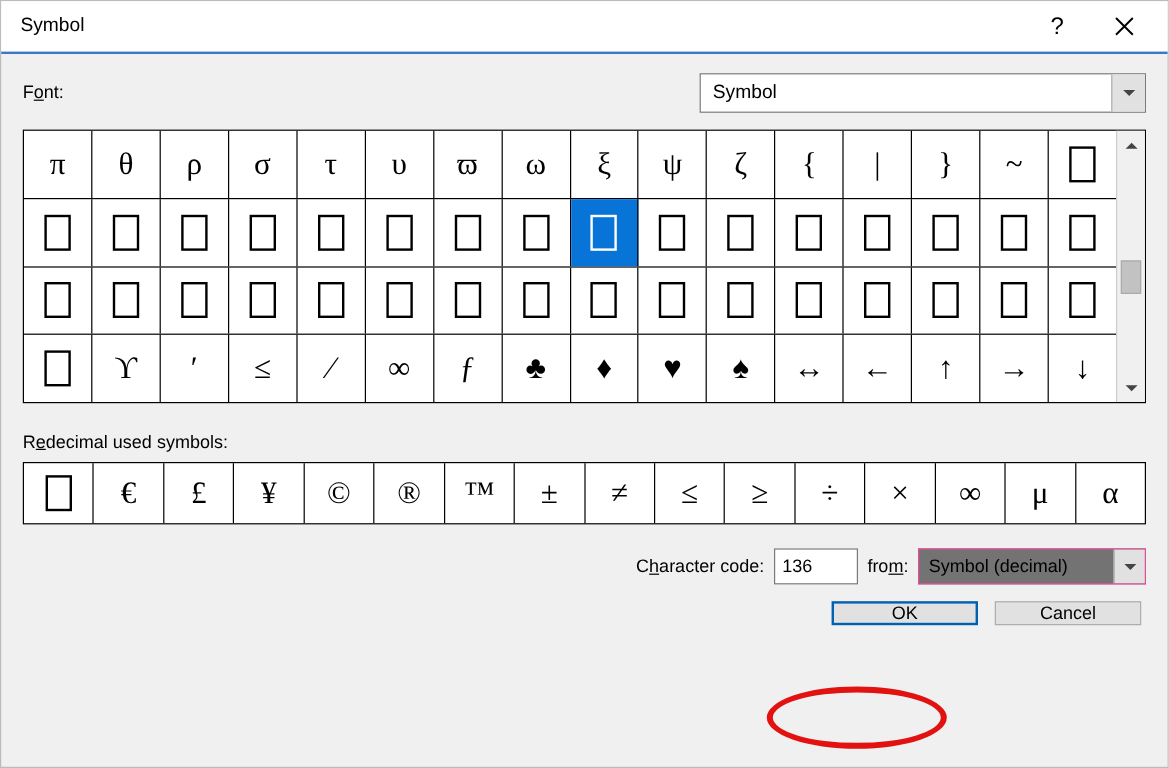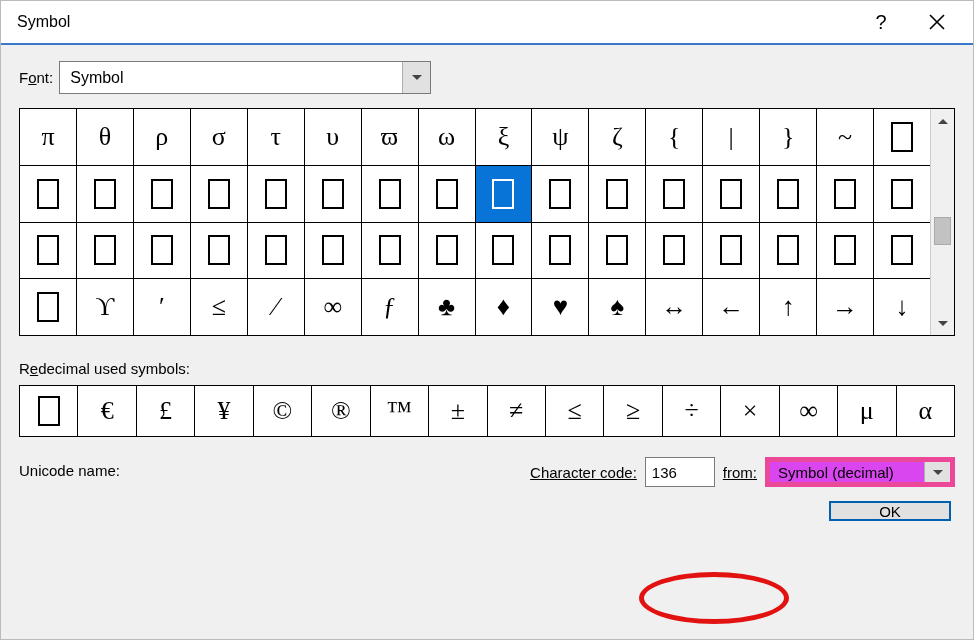--- a/index.html
+++ b/index.html
@@ -30,21 +30,21 @@
   .titlebar .help-btn,
   .titlebar .close-btn {
     width: 56px; height: 44px;
     display: flex; align-items: center; justify-content: center;
     font-size: 20px; cursor: pointer;
   }
   .titlebar .close-btn svg { width: 18px; height: 18px; }
   .body {
     padding: 16px 18px 12px 18px;
   }
-  .font-row { display: flex; align-items: center; gap: 6px; margin-bottom: 14px; }
+  .font-row { display: flex; align-items: center; gap: 6px; margin-bottom: 14px; justify-content: space-between; }
   .font-row label { font-size: 15px; }
   .ul { text-decoration: underline; }
   .font-select {
     width: 372px; height: 33px;
     border: 1px solid #7a7a7a;
     background: #fff;
     display: flex; align-items: center;
   }
   .font-select .val { flex: 1; padding: 0 10px; font-size: 16px; }
   .font-select .drop {
@@ -102,29 +102,29 @@
     display:flex; align-items:center; justify-content:center;
     font-family: "Times New Roman", serif; font-size:26px;
     cursor:pointer;
   }
   .recent-cell:last-child { border-right:none; }
 
   .info-row { display:flex; align-items:center; gap:8px; }
   .info-left { flex:1; }
   .info-left .lbl { font-size:15px; margin-bottom:4px; }
   .info-left .val { font-size:15px; }
-  .cc-label { font-size:15px;text-decoration:underline; }
+  .cc-label { font-size:15px; }
   .cc-input {
     width: 70px; height:30px; border:1px solid #7a7a7a;
     background:#fff; padding:12px 6px; font-size:15px;
     display:flex; align-items:center;
   }
   .from-select {
-    width: 190px; height:30px; border:5px solid #ec4899;
-    background:#d946ef; display:flex; align-items:center;
+    width: 190px; height:30px; border:1px solid #ec4899;
+    background:#737373; display:flex; align-items:center;
   }
   .from-select .val { flex:1; padding:0 8px; font-size:15px; white-space:nowrap; }
   .from-select .drop {
     width:26px; height:100%; border-left:1px solid #adadad;
     background:#e1e1e1; display:flex; align-items:center; justify-content:center;
     cursor:pointer;
   }
 
   .footer { display:flex; justify-content:flex-end; gap:14px; margin-top:14px; padding-right:4px; }
   .btn {
@@ -429,36 +429,38 @@
         <div class="recent-cell">
           <span>μ</span>
         </div>
         <div class="recent-cell">
           <span>α</span>
         </div>
       </div>
 
     <div class="info-row">
       <div class="info-left">
-        <div class="lbl">Unicode name:</div>
       </div>
       <span class="cc-label"><span>C</span><span class="ul">h</span><span>aracter code:</span></span>
       <div class="cc-input">
           <span>136</span>
         </div>
       <span class="cc-label" style=""><span>fro</span><span class="ul">m</span><span>:</span></span>
       <div class="from-select">
         <span class="val">Symbol (decimal)</span>
         <div class="drop">
             <div class="chev-down"></div>
           </div>
       </div>
     </div>
 
     <div class="footer">
       <div class="btn primary">
           <span>OK</span>
         </div>
+      <div class="btn">
+          <span>Cancel</span>
+        </div>
     </div>
   </div>
 
   <div class="ok-circle"></div>
 </div>
 
 </body></html>

